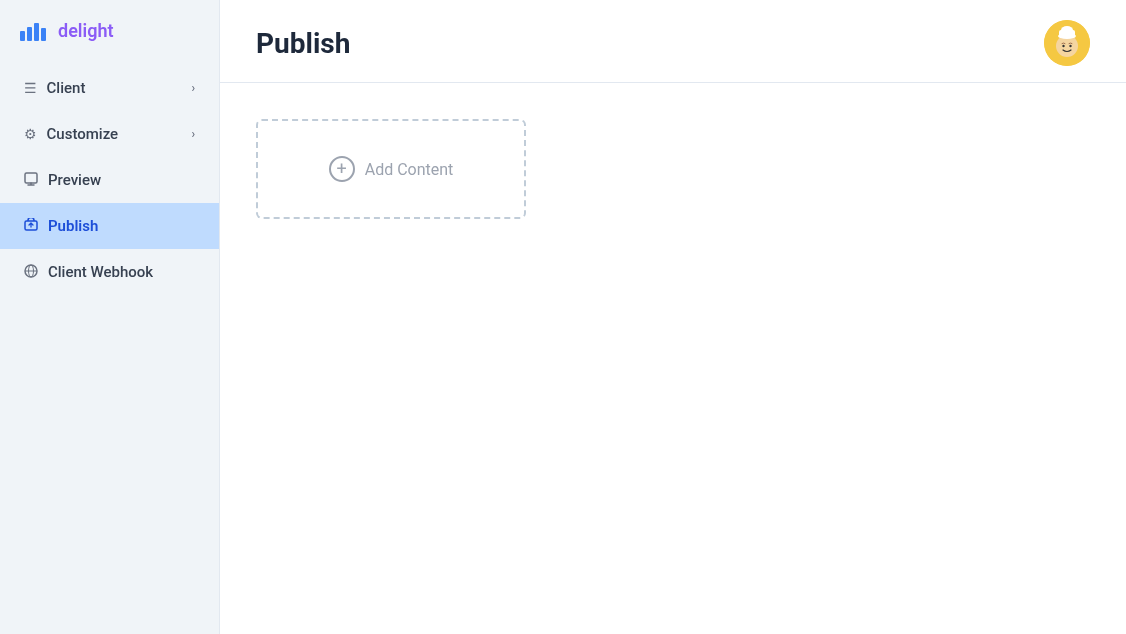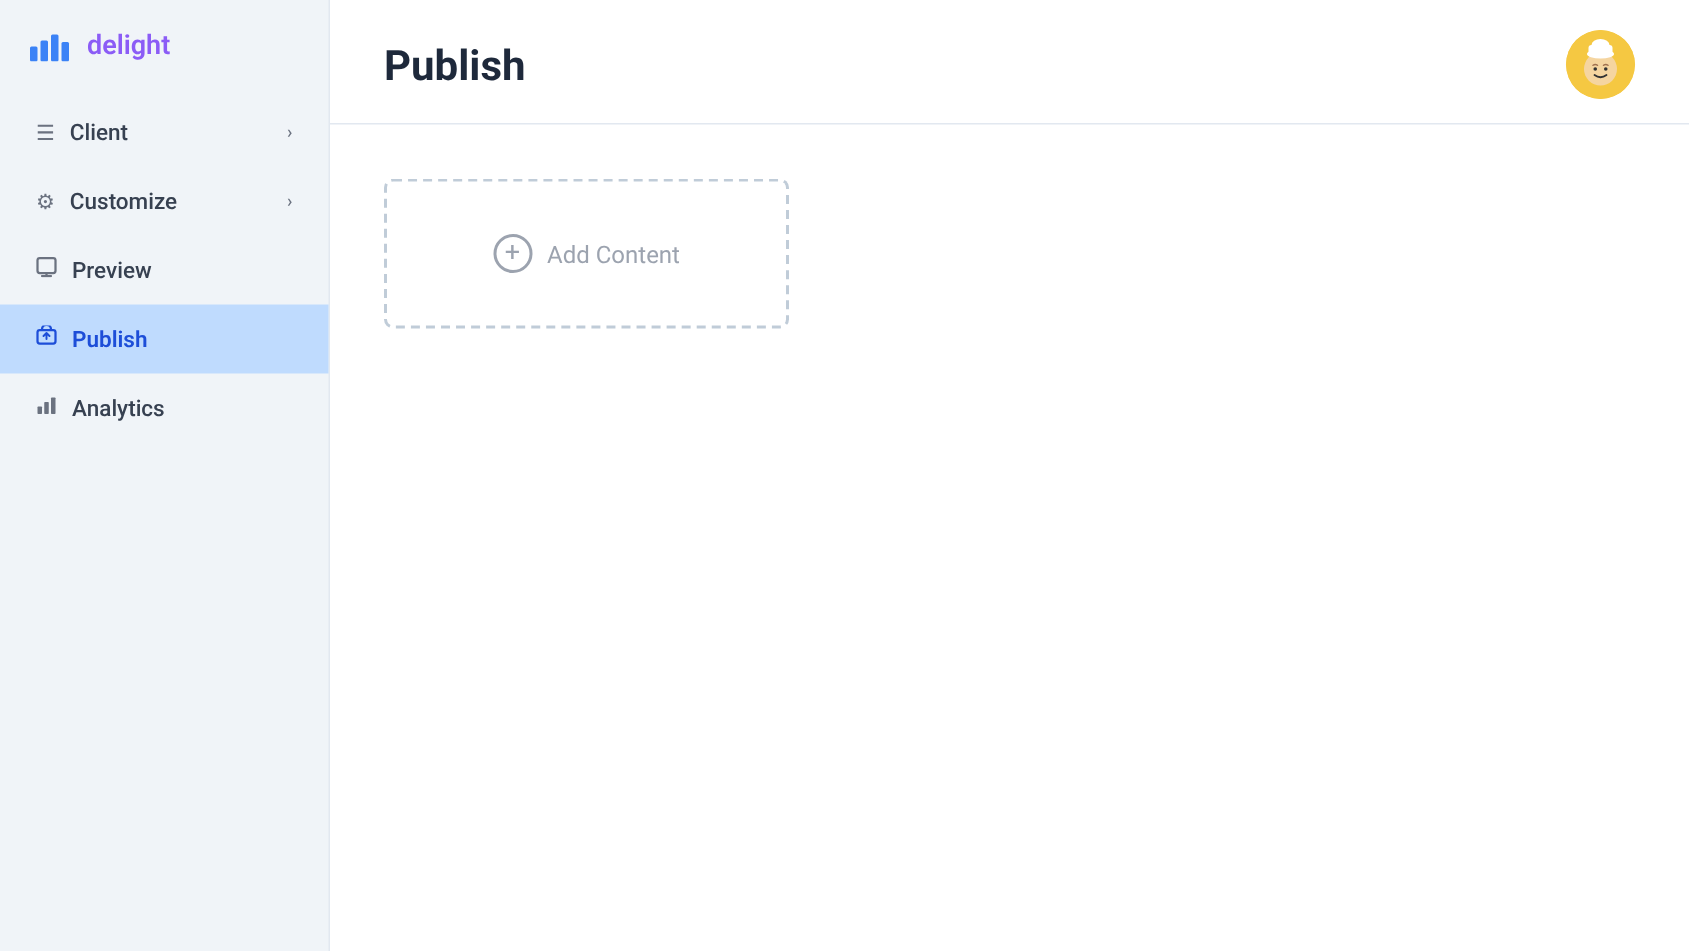--- a/index.html
+++ b/index.html
@@ -212,33 +212,33 @@
           <svg width="14" height="14" viewBox="0 0 14 14" fill="none">
             <rect x="1" y="3" width="12" height="9" rx="1.5" stroke="#1d4ed8" stroke-width="1.5" fill="none"></rect>
             <path d="M4 3V2.5A3 3 0 0 1 10 2.5V3" stroke="#1d4ed8" stroke-width="1.5" fill="none"></path>
             <path d="M5 7l2-2 2 2M7 5v4" stroke="#1d4ed8" stroke-width="1.3" stroke-linecap="round" stroke-linejoin="round"></path>
           </svg>
         </span>
         <span style="color:#1d4ed8;font-weight:600;">Publish</span>
       </div>
     </div>
 
-
     <div class="nav-item">
       <div class="nav-item-inner">
         <span class="nav-icon">
           <svg width="14" height="14" viewBox="0 0 14 14" fill="none">
-            <rect x="1" y="8" width="3" height="5" fill="#6b7280" rx="0.5"></rect>
-            <rect x="5.5" y="5" width="3" height="8" fill="#6b7280" rx="0.5"></rect>
-            <rect x="10" y="2" width="3" height="11" fill="#6b7280" rx="0.5"></rect>
+            <circle cx="7" cy="7" r="6" stroke="#6b7280" stroke-width="1.5" fill="none"></circle>
+            <ellipse cx="7" cy="7" rx="2.5" ry="6" stroke="#6b7280" stroke-width="1" fill="none"></ellipse>
+            <line x1="1" y1="7" x2="13" y2="7" stroke="#6b7280" stroke-width="1"></line>
           </svg>
         </span>
-        <span>Analytics</span>
-      </div>
-    </div>
+        <span>Client Webhook</span>
+      </div>
+    </div>
+
   </nav>
 </aside>
 
 <main class="main-content">
   <header class="page-header">
     <h1 class="page-title">Publish</h1>
     <div class="avatar">
 
       <svg width="46" height="46" viewBox="0 0 46 46">
         <circle cx="23" cy="23" r="23" fill="#f5c842"></circle>

